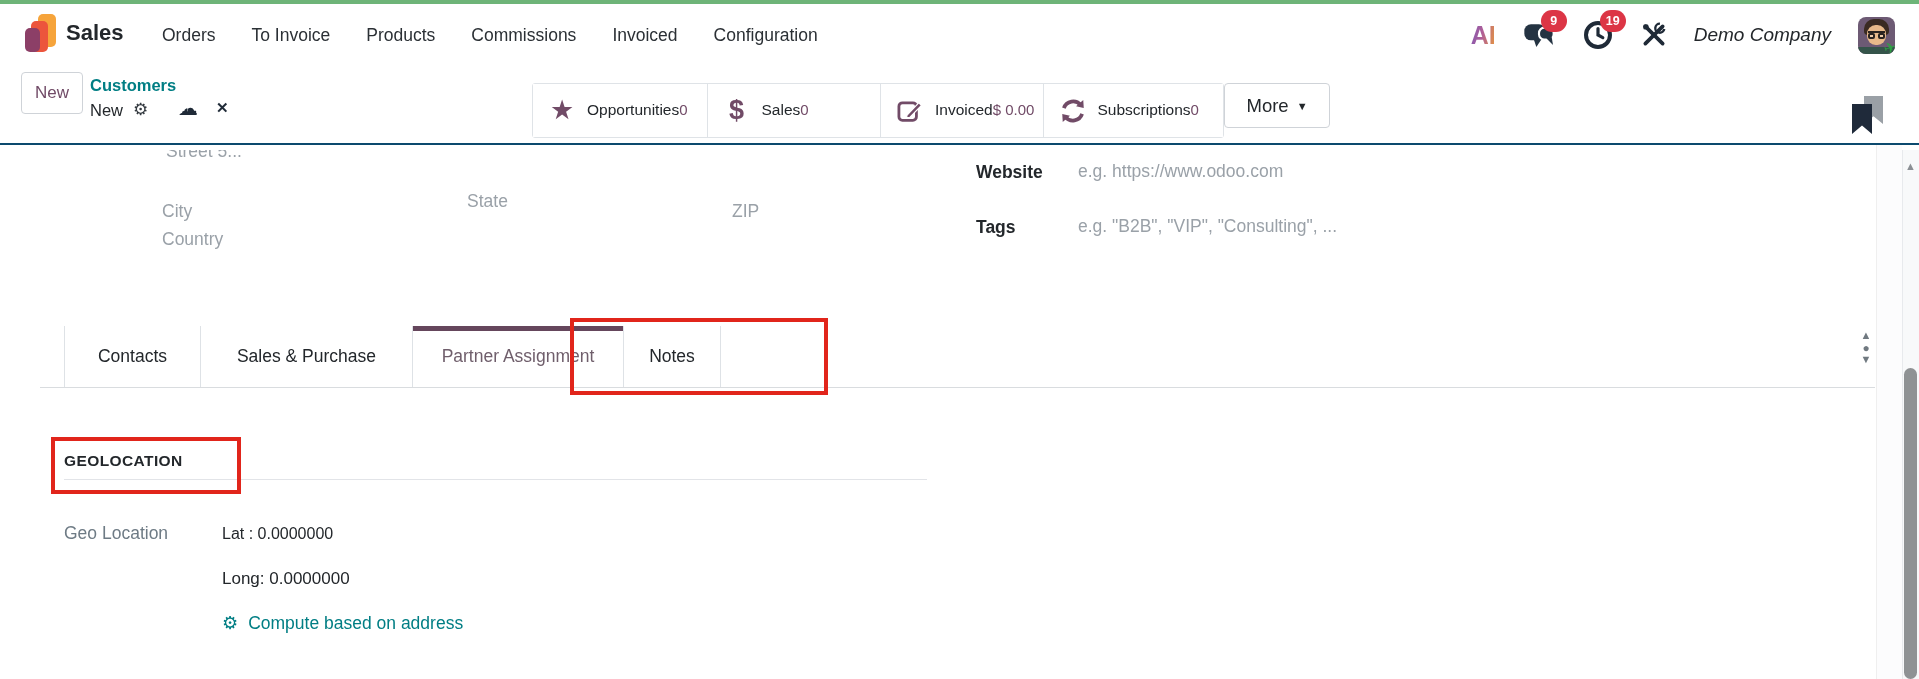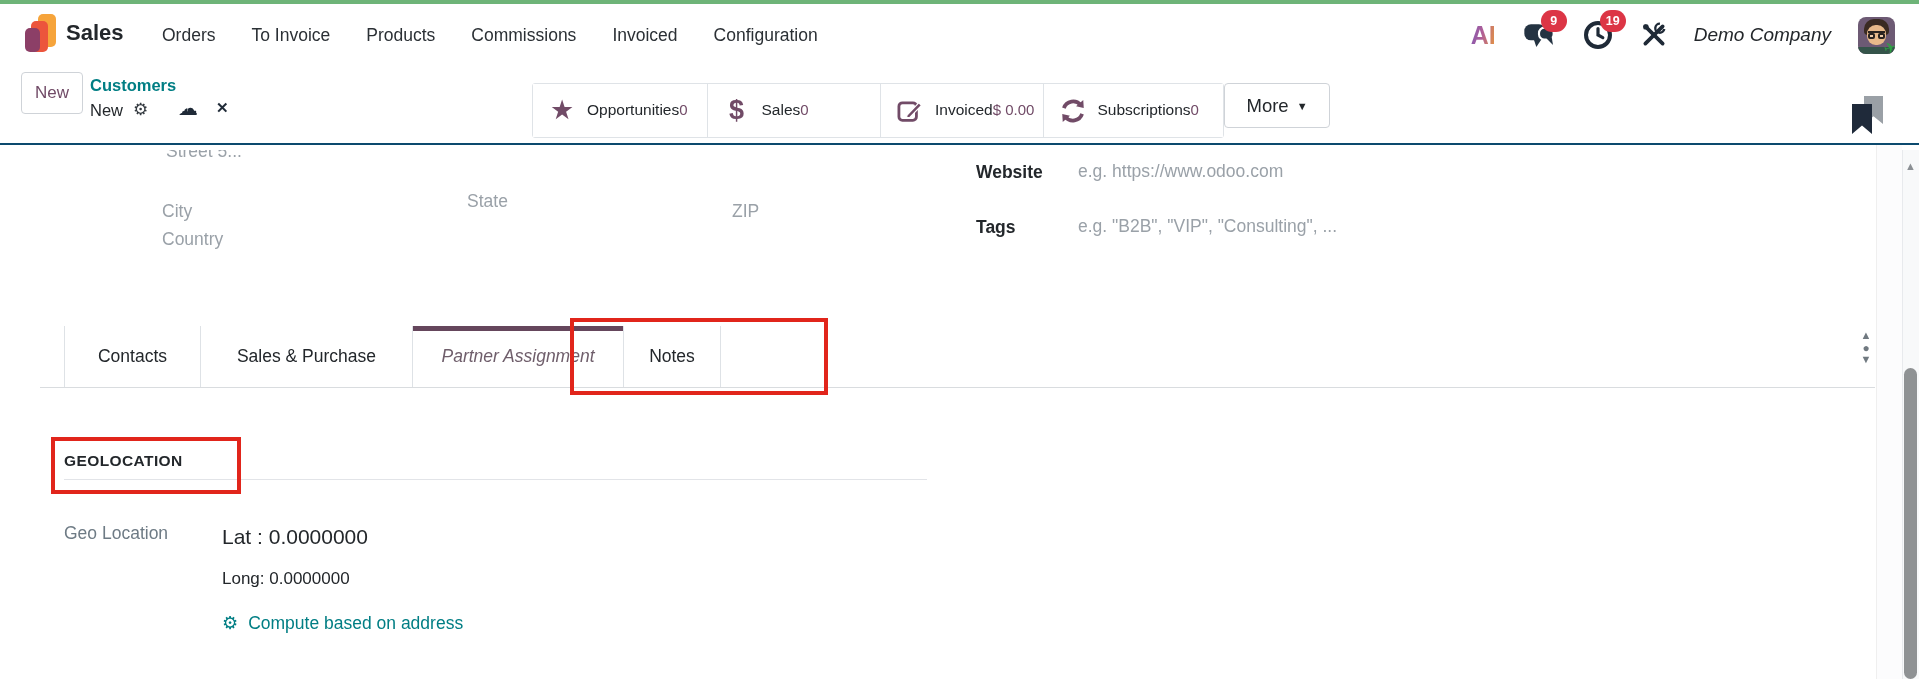--- a/index.html
+++ b/index.html
@@ -114,32 +114,32 @@
   .tabs { left:64px; top:326px; height:61px; display:flex; }
   .tab {
     height:61px; display:flex; align-items:center; justify-content:center;
     border-left:1px solid #dee2e6; font-size:17.5px; color:#23272b;
     cursor:pointer; background:#fff; position:relative;
   }
   .tab:last-child { border-right:1px solid #dee2e6; }
   .tab.active { color:#6f5e6b; }
   .tab.active::before { content:""; position:absolute; left:0; top:0; width:100%; height:5px; background:#65465c; }
   .t-contacts { width:136px; } .t-sales { width:212px; } .t-accounting { width:163px; }
-  .t-partner { width:211px;font-style:italic; } .t-notes { width:98px; }
+  .t-partner { width:211px; } .t-notes { width:98px; }
 
   
   .anno { border:4px solid #e1251b; background:transparent; pointer-events:none; }
   .anno-tab { left:570px; top:318px; width:258px; height:77px; }
   .anno-geo { left:51px; top:437px; width:190px; height:57px; }
 
   
   .geo-title { left:64px; top:452px; font-size:15.5px; font-weight:700; letter-spacing:.4px; color:#23272b; }
   .geo-rule { left:64px; top:479px; width:863px; height:1px; background:#e2e4e8; }
   .geo-label { left:64px; top:523px; font-size:17.5px; color:#6e7b85; }
-  .geo-lat  { left:222px; top:525px; font-size:21px; color:#23272b; }
+  .geo-lat  { left:222px; top:525px; font-size:16px; color:#23272b; }
   .geo-long { left:222px; top:569px; font-size:17px; color:#23272b; }
   .geo-compute { left:222px; top:612px; display:flex; align-items:center; gap:10px; cursor:pointer; }
   .geo-compute .gear { font-size:18px; color:#017E84; }
   .geo-compute .lbl-compute { font-size:17.5px; color:#017E84; }
 
   
   .gutter { left:1876px; top:145px; width:26px; height:534px; background:#fcfcfd; border-left:1px solid #efefef; }
   .mini-scroll { left:1856px; top:330px; width:20px; text-align:center; color:#707980; line-height:1.05; }
   .mini-scroll .a { font-size:11px; display:block; cursor:pointer; }
   .mini-scroll .d { font-size:12px; display:block; cursor:pointer; }

